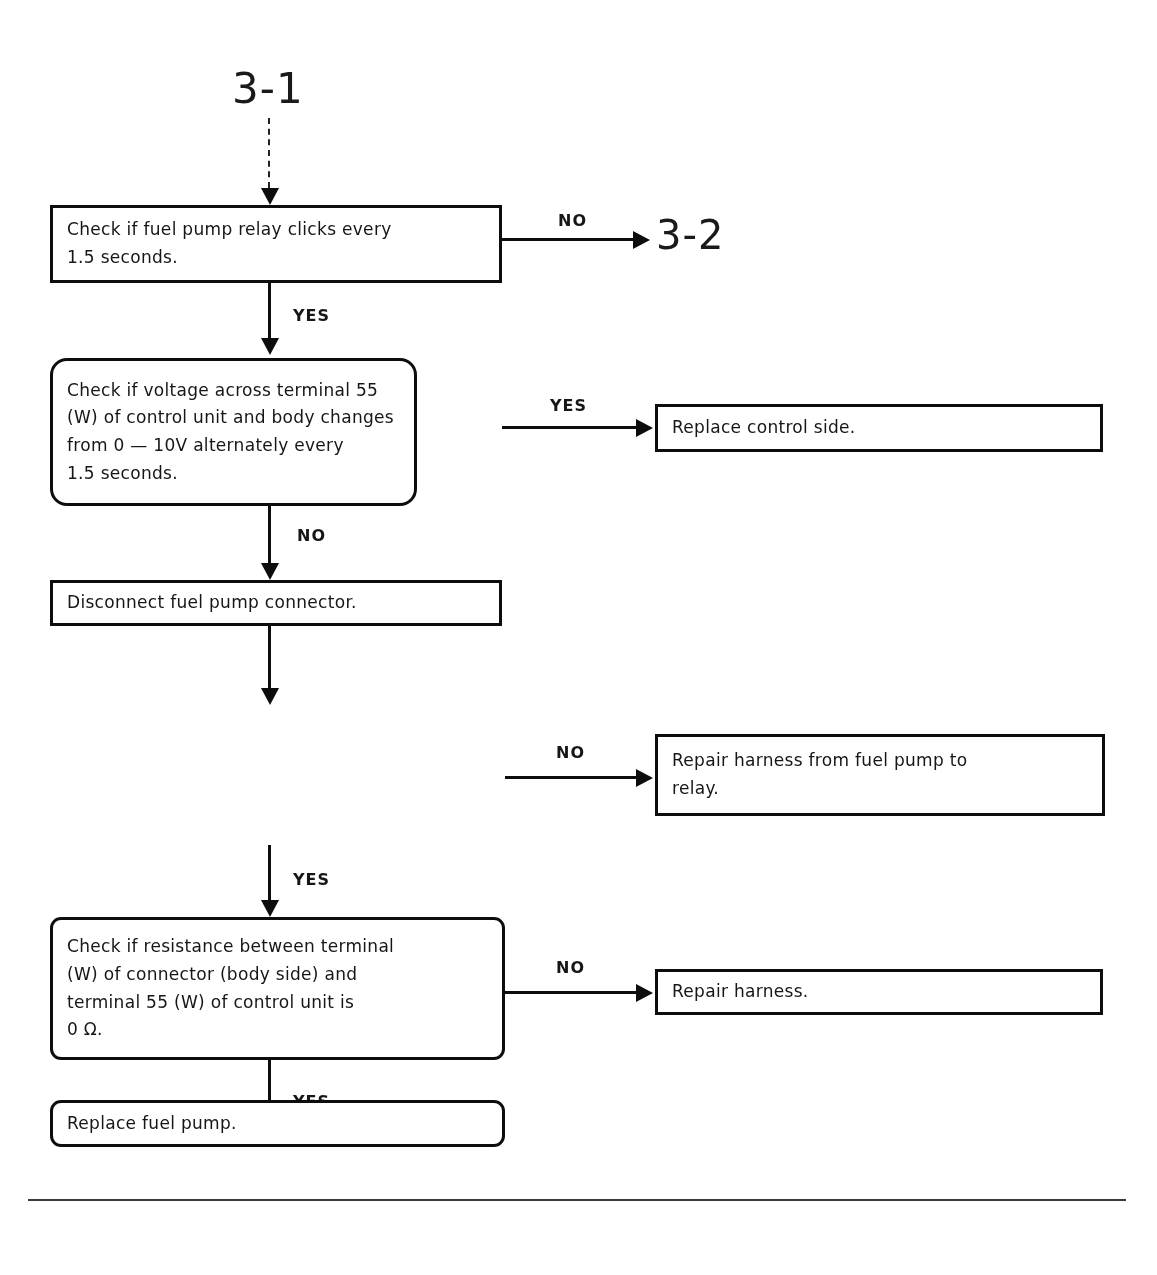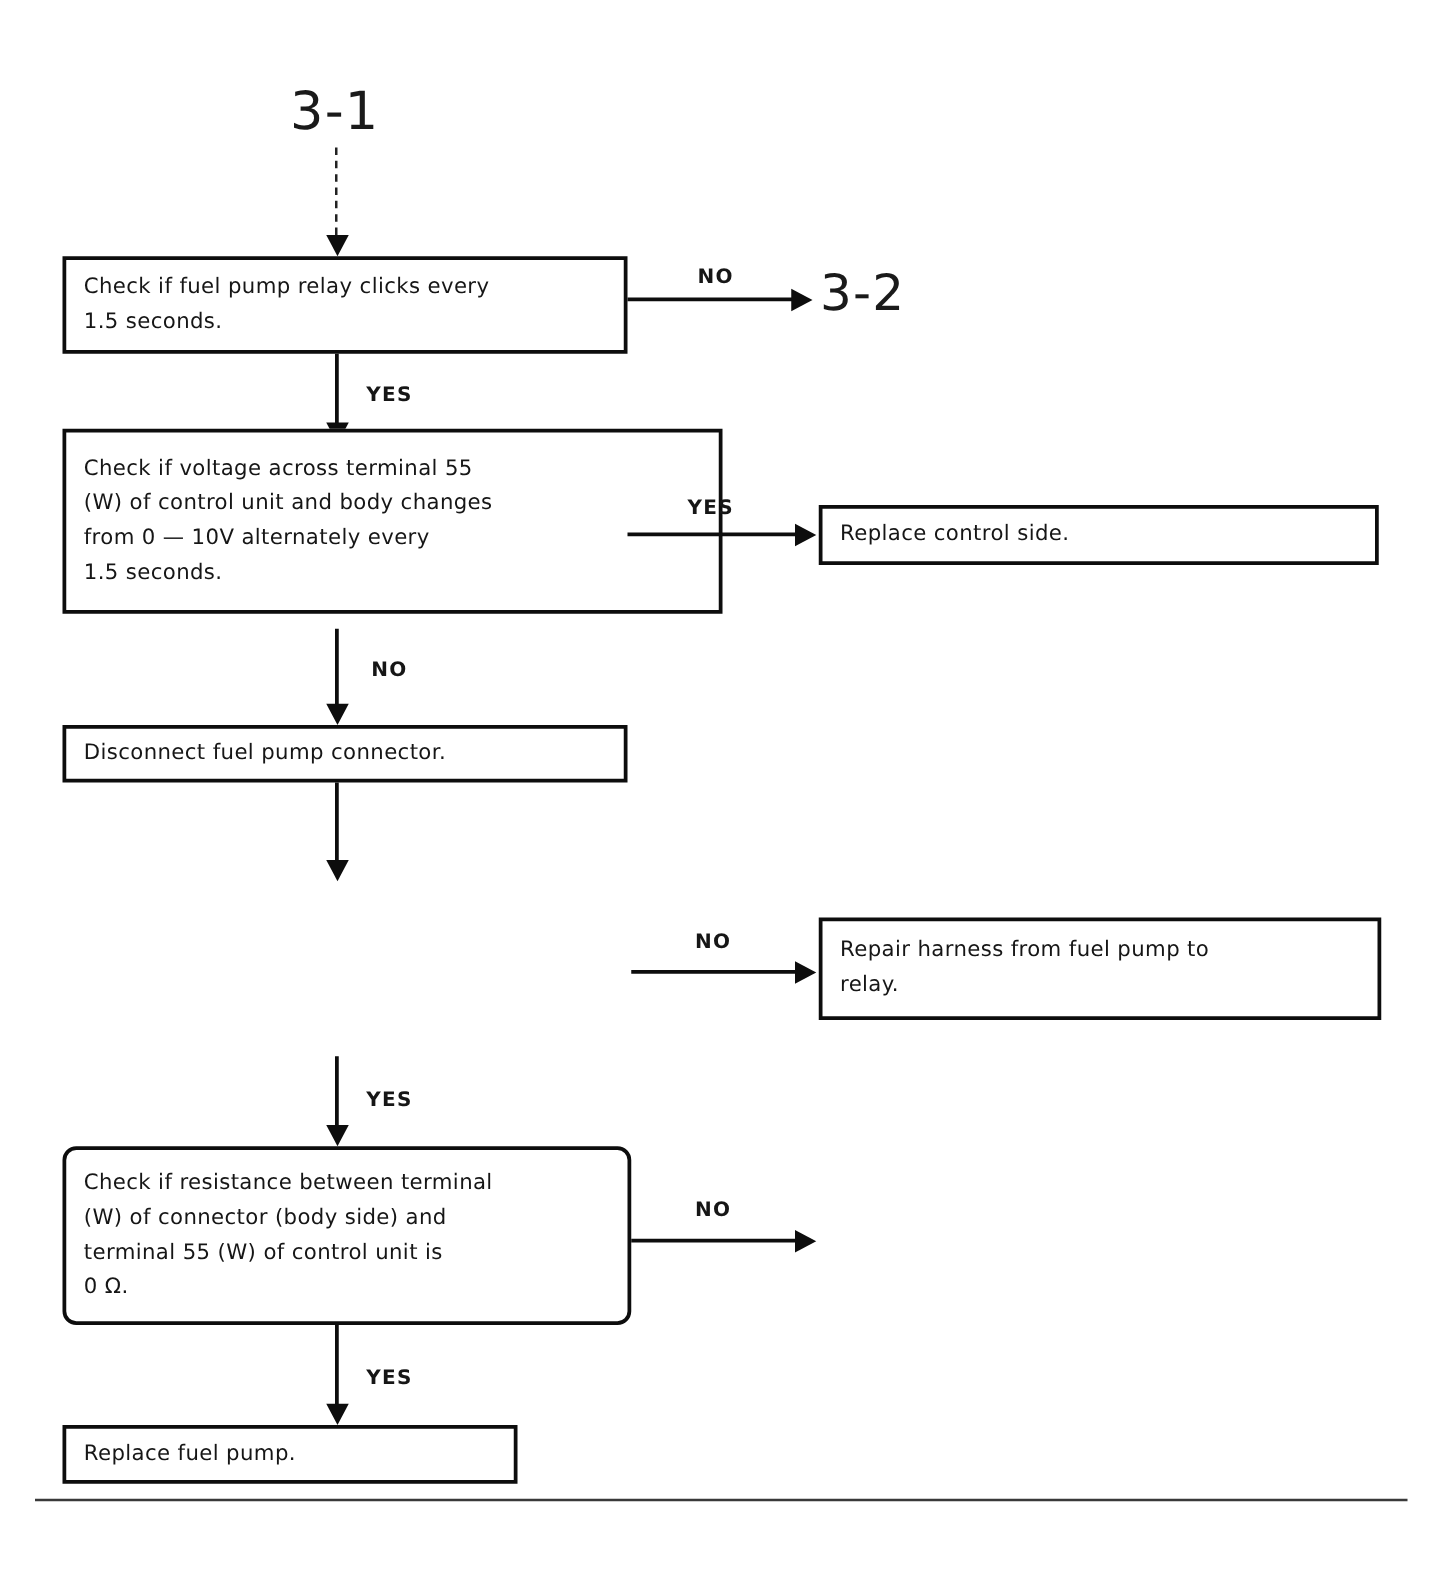--- a/index.html
+++ b/index.html
@@ -67,21 +67,21 @@
 
   <div class="edge-label" style="left:558px;top:211px;">NO</div>
   <div class="hline" style="left:502px;top:238px;width:132px;"></div>
   <div class="ah-right" style="left:633px;top:231px;"></div>
   <div class="ref" style="left:656px;top:212px;font-size:40px;">3-2</div>
 
   <div class="edge-label" style="left:293px;top:306px;">YES</div>
   <div class="vline" style="left:268px;top:283px;height:57px;"></div>
   <div class="ah-down" style="left:261px;top:338px;"></div>
 
-  <div class="box" style="left:50px;top:343px;width:528px;height:148px;">
+  <div class="box" style="left:50px;top:358px;width:367px;height:148px;border-radius:17px;">
     <span>Check if voltage across terminal 55
 (W) of control unit and body changes
 from 0 — 10V alternately every
 1.5 seconds.</span>
   </div>
 
   <div class="edge-label" style="left:550px;top:396px;">YES</div>
   <div class="hline" style="left:502px;top:426px;width:135px;"></div>
   <div class="ah-right" style="left:636px;top:419px;"></div>
   <div class="box" style="left:655px;top:404px;width:448px;height:48px;">
@@ -115,24 +115,27 @@
   <div class="box" style="left:50px;top:917px;width:455px;height:143px;border-radius:11px;">
     <span>Check if resistance between terminal
 (W) of connector (body side) and
 terminal 55 (W) of control unit is
 0 Ω.</span>
   </div>
 
   <div class="edge-label" style="left:556px;top:958px;">NO</div>
   <div class="hline" style="left:505px;top:991px;width:132px;"></div>
   <div class="ah-right" style="left:636px;top:984px;"></div>
+  <div class="box" style="left:655px;top:969px;width:448px;height:46px;">
+    <span>Repair harness.</span>
+  </div>
 
   <div class="edge-label" style="left:293px;top:1092px;">YES</div>
   <div class="vline" style="left:268px;top:1060px;height:64px;"></div>
   <div class="ah-down" style="left:261px;top:1123px;"></div>
 
-  <div class="box" style="left:50px;top:1140px;width:364px;height:47px;">
+  <div class="box" style="left:50px;top:1100px;width:455px;height:47px;border-radius:11px;">
     <span>Replace fuel pump.</span>
   </div>
 
   <div class="bottom-rule" style="left:28px;top:1199px;width:1098px;"></div>
 
 </div>
 
 </body></html>

